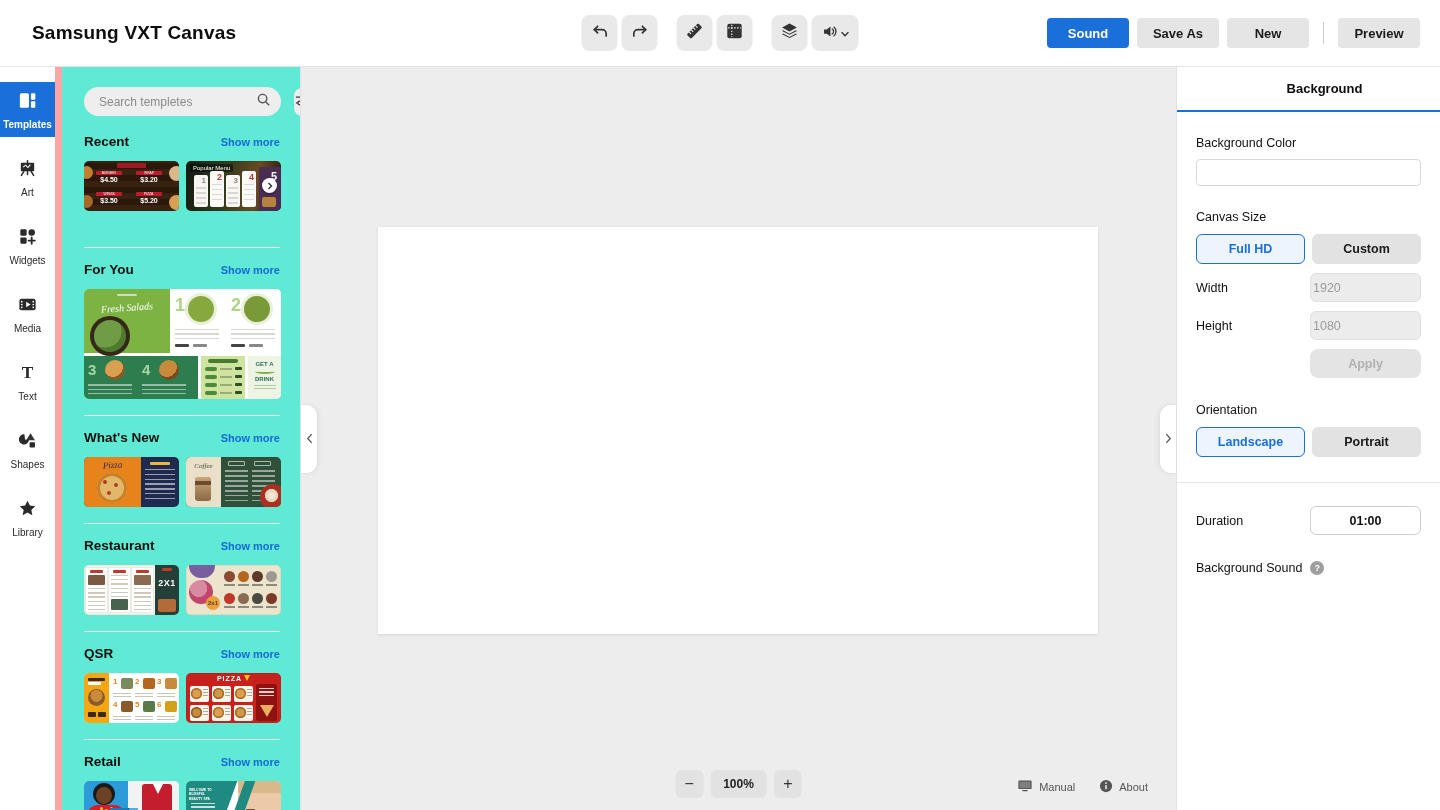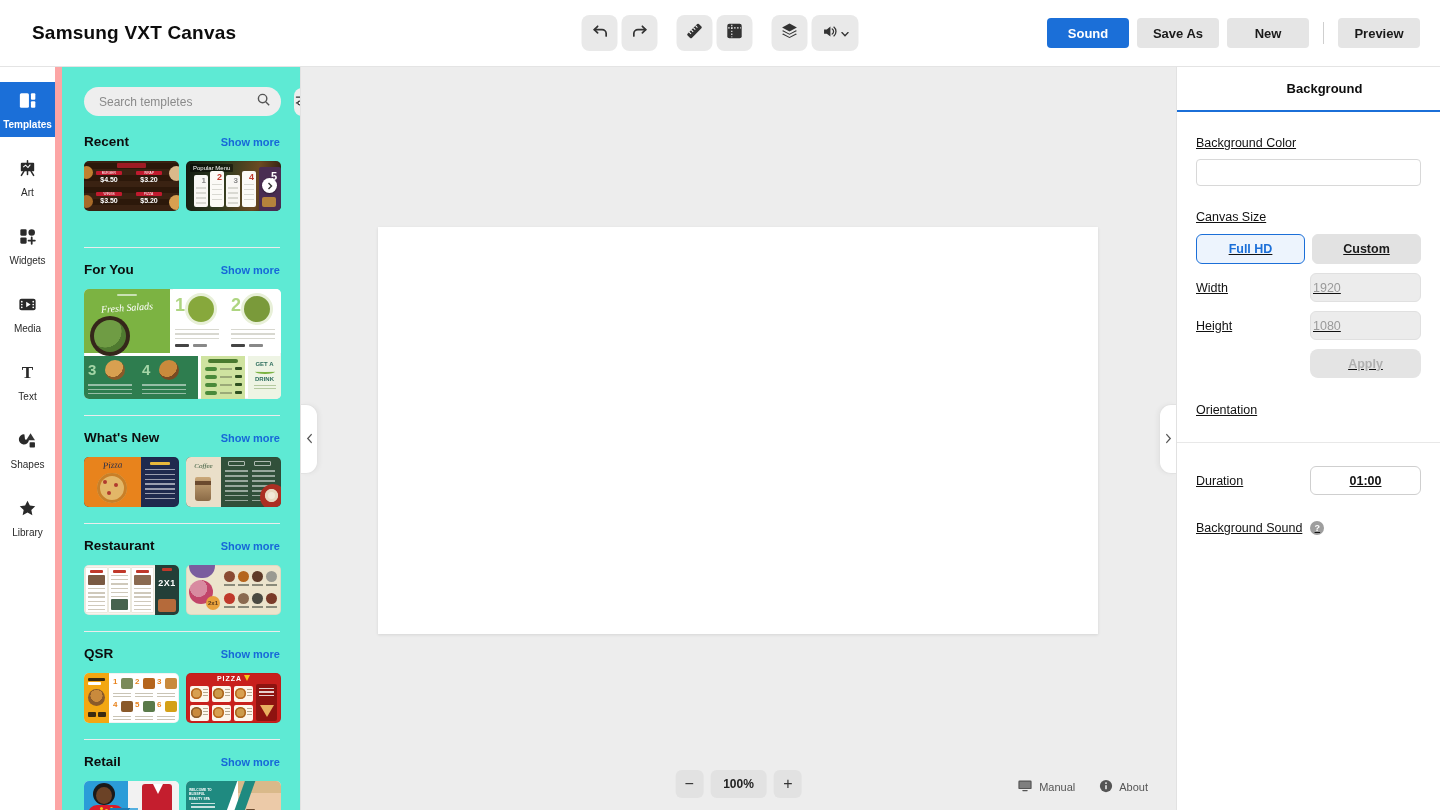--- a/index.html
+++ b/index.html
@@ -83,21 +83,21 @@
   .handle.left { left:301px; border-left:none; border-radius:0 12px 12px 0;
                  box-shadow:2px 0 4px rgba(0,0,0,.04); }
   .handle.right { right:264px; border-right:none; border-radius:12px 0 0 12px;
                   box-shadow:-2px 0 4px rgba(0,0,0,.04); }
 
   
   .ipanel { position:absolute; right:0; top:67px; bottom:0; width:264px; background:#fff;
             border-left:1px solid #e2e2e2; z-index:4; }
   .ipanel-header { height:45px; display:flex; align-items:center; justify-content:center;
                    font-size:13px; font-weight:700; color:#0d0d0d; border-bottom:2px solid #1B6FD8;padding-left:32px; }
-  .ipanel-body { padding:0 19px;text-decoration:underline; }
+  .ipanel-body { padding:0 19px; }
   .field-label { font-size:12.5px; color:#111; }
   .mt24 { margin-top:24px; } .mt25 { margin-top:25px; }
   .color-input { margin-top:9px; width:100%; height:27px; border:1px solid #d8d8d8;
                  border-radius:4px; background:#fff; font-family:inherit; }
   .seg-row { display:flex; gap:7px; margin-top:10px; }
   .seg { flex:1; height:30px; border-radius:6px; background:#e2e2e2; border:1px solid #e2e2e2;
          display:flex; align-items:center; justify-content:center; font-size:12.5px;
          font-weight:600; color:#1a1a1a; }
   .seg.selected { background:#EDF4FD; border-color:#1B6FD8; color:#1B6FD8; }
   .kv-row { display:flex; align-items:center; justify-content:space-between; margin-top:9px; }
@@ -644,20 +644,24 @@
     <div class="kv-row" data-interactable="false">
       <span class="field-label" data-interactable="false">Height</span>
       <input class="dis-input" disabled="" data-interactable="true" value="1080" style="">
     </div>
     <div class="kv-row" data-interactable="false">
       <span></span>
       <div class="apply-btn" data-interactable="true">Apply</div>
     </div>
 
     <div class="field-label mt25" data-interactable="false">Orientation</div>
+    <div class="seg-row" data-interactable="false">
+      <div class="seg selected" data-interactable="true">Landscape</div>
+      <div class="seg" data-interactable="true">Portrait</div>
+    </div>
 
     <div class="hdiv" data-interactable="false"></div>
 
     <div class="kv-row" style="margin-top:23px;" data-interactable="false">
       <span class="field-label" data-interactable="false">Duration</span>
       <input class="dur-input" data-interactable="true" value="01:00" style="">
     </div>
 
     <div class="sound-row" data-interactable="false">
       <span class="field-label" data-interactable="false">Background Sound</span>

